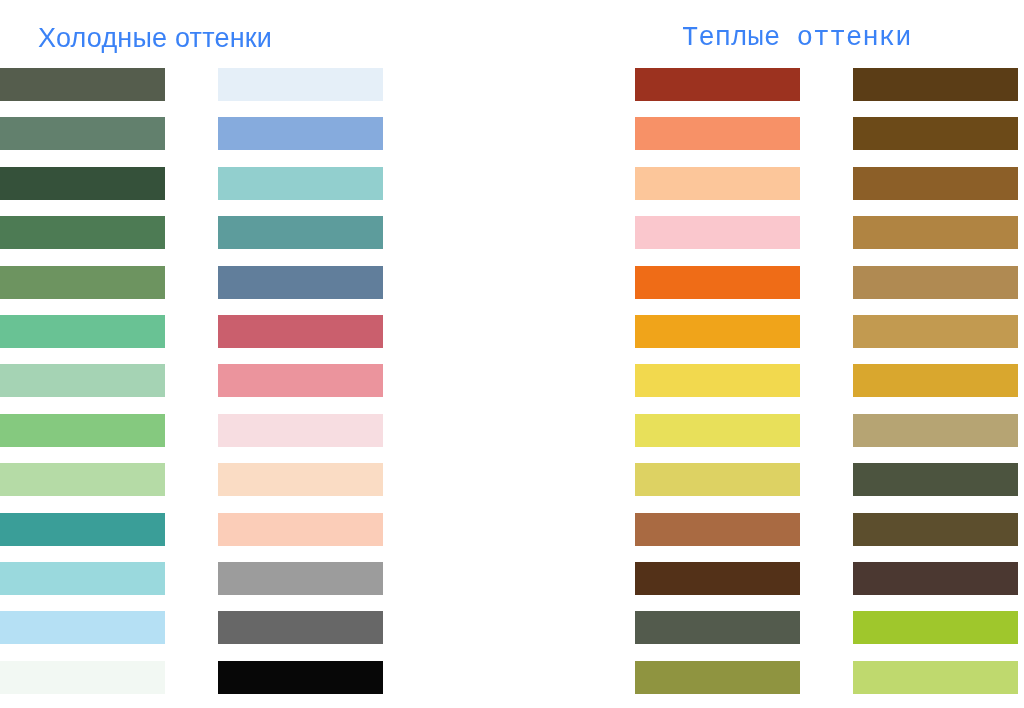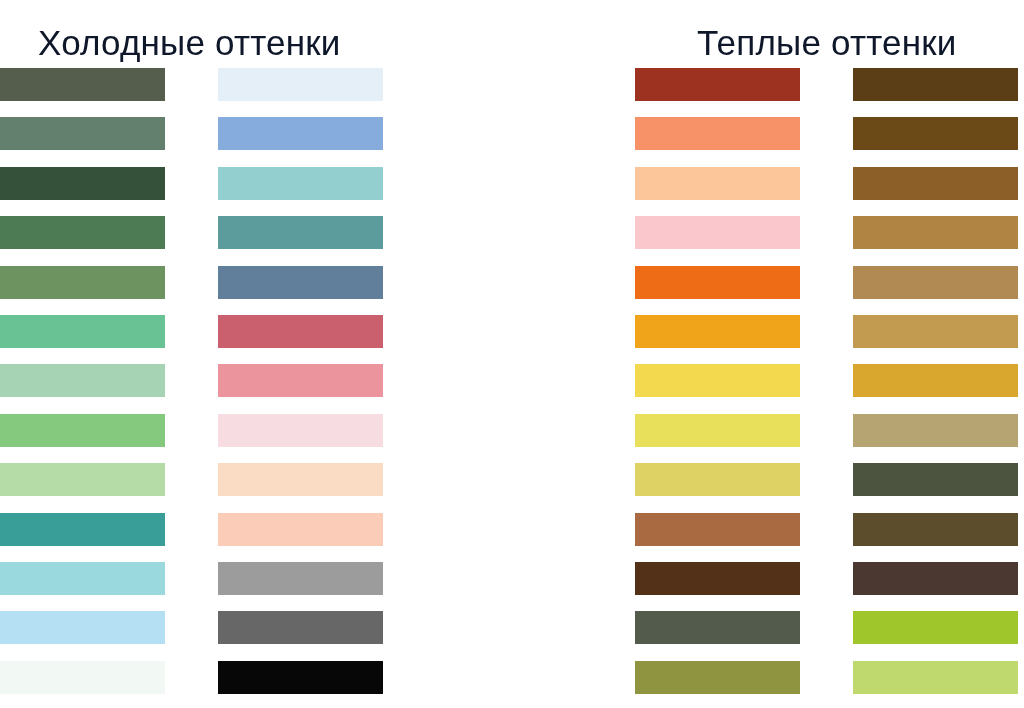--- a/index.html
+++ b/index.html
@@ -21,29 +21,29 @@
     position: absolute;
     left: 0;
     top: 0;
     width: 1024px;
     height: 708px;
   }
 
   
   .group-title {
     position: absolute;
-    font-size: 35px;
+    font-size: 27px;
     font-weight: 400;
     line-height: 32px;
     letter-spacing: 0.2px;
-    color: #0f172a;
+    color: #3b82f6;
     white-space: nowrap;
   }
   .group-title.cool  { left: 38px;  top: 4px; }
-  .group-title.warm  { left: 697px; top: 4px; }
+  .group-title.warm  { left: 682px; top: 4px; font-family: Liberation Mono, monospace; }
 
   
   .swatch-column {
     position: absolute;
     top: 68px;
     width: 165px;
   }
   .swatch-column.col-1 { left: 0px;   }
   .swatch-column.col-2 { left: 218px; }
   .swatch-column.col-3 { left: 635px; }

